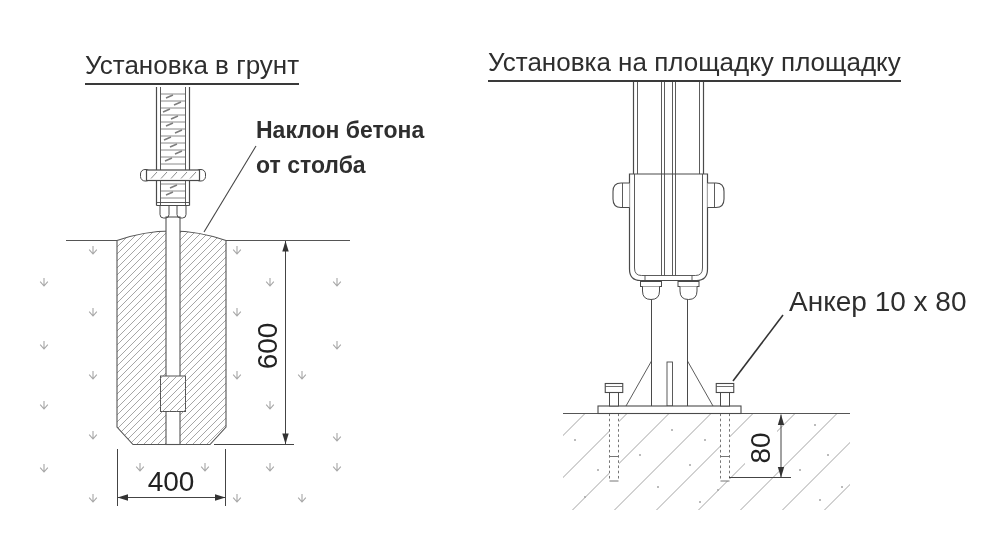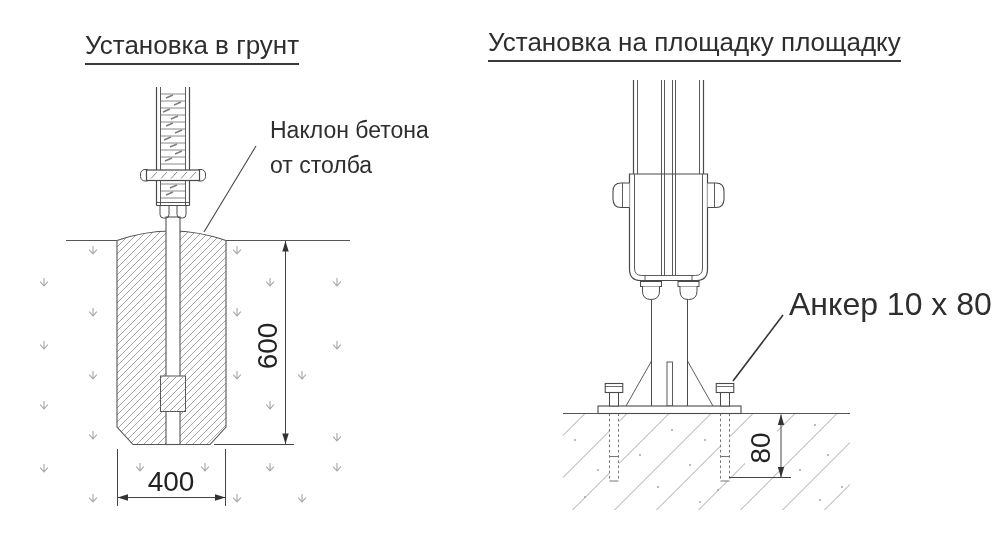--- a/index.html
+++ b/index.html
@@ -3,33 +3,33 @@
 <meta charset="utf-8">
 <style>
   html,body{margin:0;padding:0;background:#ffffff;}
   #stage{
     position:relative;width:1000px;height:556px;background:#ffffff;overflow:hidden;
     font-family:"Liberation Sans", sans-serif;color:#2e2e2e;
   }
   #drawing{position:absolute;left:0;top:0;}
   .title{
     position:absolute;font-size:26px;color:#2e2e2e;
-    border-bottom:2px solid #3a3a3a;padding-bottom:2px;white-space:nowrap;
+    border-bottom:2px solid #3a3a3a;padding-bottom:2px;white-space:nowrap;margin-top:20px;
   }
   .callout{
     position:absolute;font-size:23px;line-height:35px;color:#2e2e2e;
     white-space:pre-line;
   }
   .dim{
     position:absolute;font-size:28px;color:#222;text-align:center;white-space:nowrap;
   }
   .dim.vert{transform:rotate(-90deg);transform-origin:center center;}
   .dim.masked{background:#ffffff;}
   .anchor-label{
-    position:absolute;font-size:32px;color:#2e2e2e;white-space:nowrap;text-align:center;
+    position:absolute;font-size:28px;color:#2e2e2e;white-space:nowrap;text-align:center;
   }
 </style>
 </head>
 <body>
 
 <div id="stage">
 
   <svg id="drawing" width="1000" height="556" viewBox="0 0 1000 556">
     <defs>
       <pattern id="hatchFine" width="7" height="7" patternUnits="userSpaceOnUse">
@@ -278,21 +278,21 @@
       <line x1="781" y1="414.5" x2="781" y2="477.5"></line>
       <path d="M781,414.5 l-3.2,10.5 h6.4 z" fill="#333" stroke="none"></path>
       <path d="M781,477.5 l-3.2,-10.5 h6.4 z" fill="#333" stroke="none"></path>
     </g>
   </svg>
 
   <div class="title" style="left:85px;top:30px;">Установка в грунт</div>
 
   <div class="title" style="left:488px;top:27px;">Установка на площадку площадку</div>
 
-  <div class="callout" style="left:270px;top:113px;">Наклон бетона
+  <div class="callout" style="left:256px;top:113px;font-weight:bold;">Наклон бетона
 от столба</div>
 
   <div class="dim vert" style="left:243px;top:330px;width:50px;">600</div>
 
   <div class="dim" style="left:131px;top:466px;width:80px;">400</div>
 
   <div class="dim vert masked" style="left:741px;top:432px;width:40px;">80</div>
 
   <div class="anchor-label" style="left:789px;top:286px;">Анкер 10 x 80</div>
 

